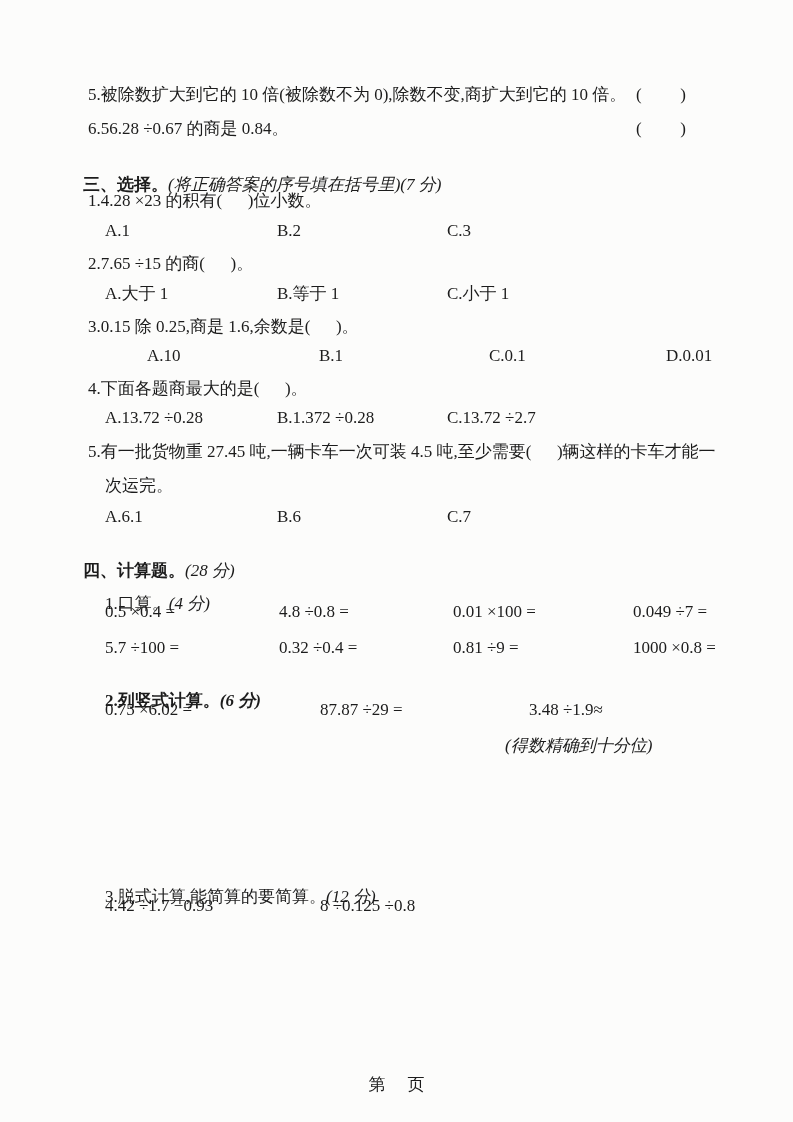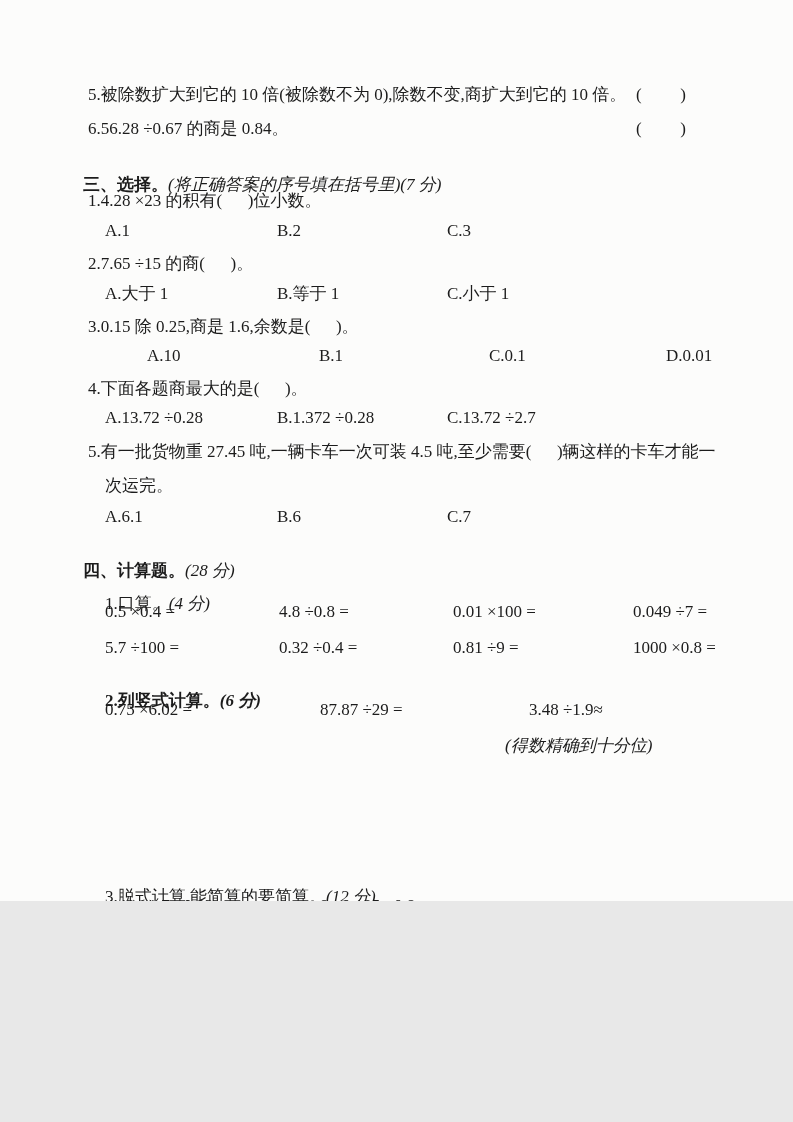--- a/index.html
+++ b/index.html
@@ -1,18 +1,18 @@
 <!DOCTYPE html>
 <html><head>
 <meta charset="utf-8">
 <style>
   html, body { margin:0; padding:0; background:#e8e8e8; }
   .page {
     position:relative;
-    width:793px; height:901px;
+    width:793px; height:1122px;
     margin:0 auto;
     background:#fcfcfb;
     font-family:"Liberation Serif","DejaVu Serif",serif;
     font-size:17px;
     color:#1c1c1c;
     overflow:hidden;
   }
   .abs { position:absolute; white-space:pre; line-height:22px; }
   .bold { font-weight:700; }
   .kaiti { font-style:italic; }

